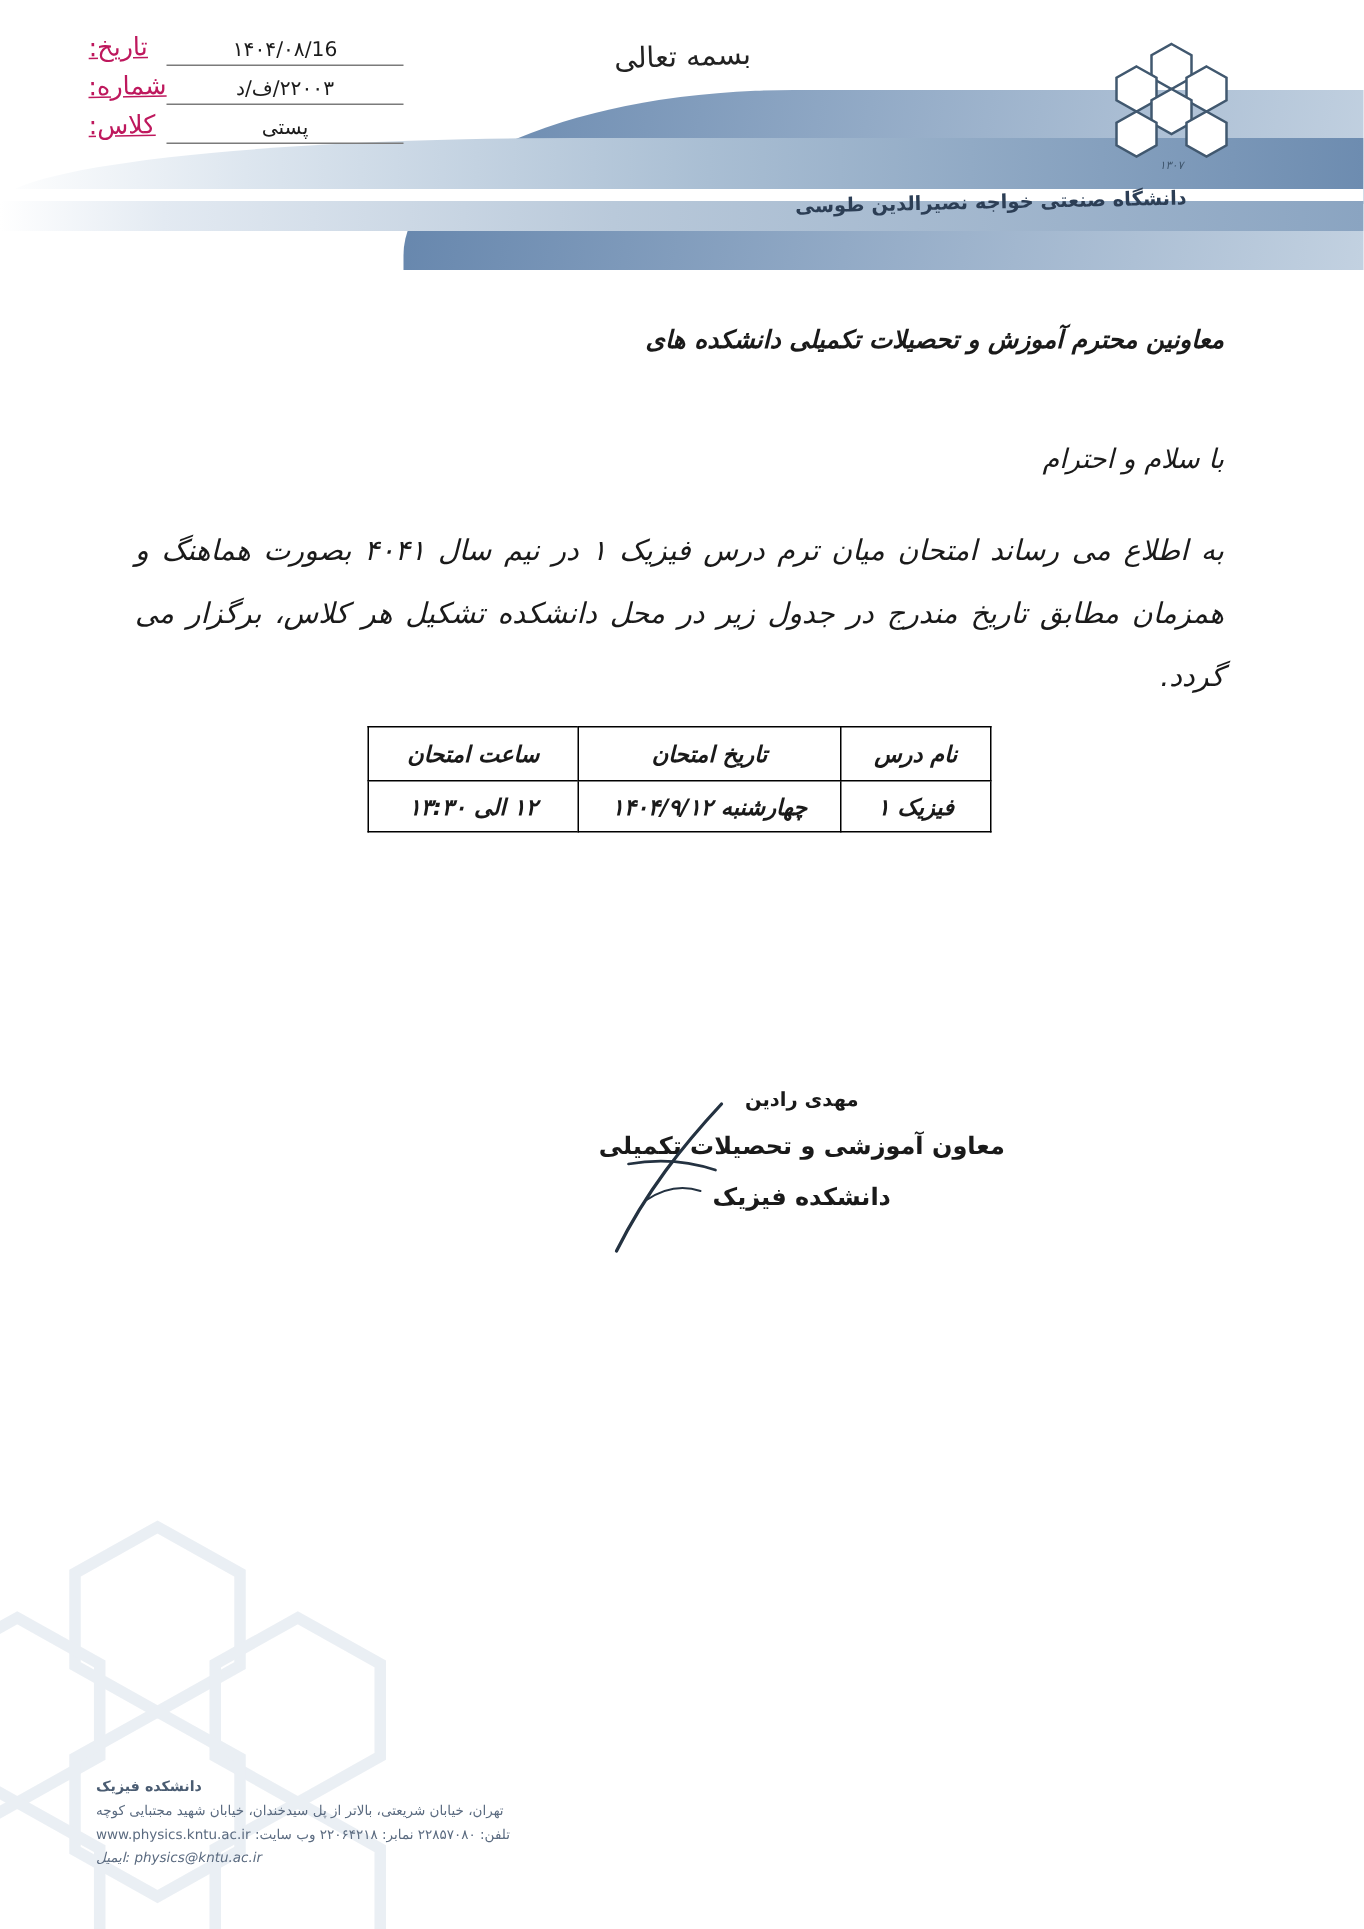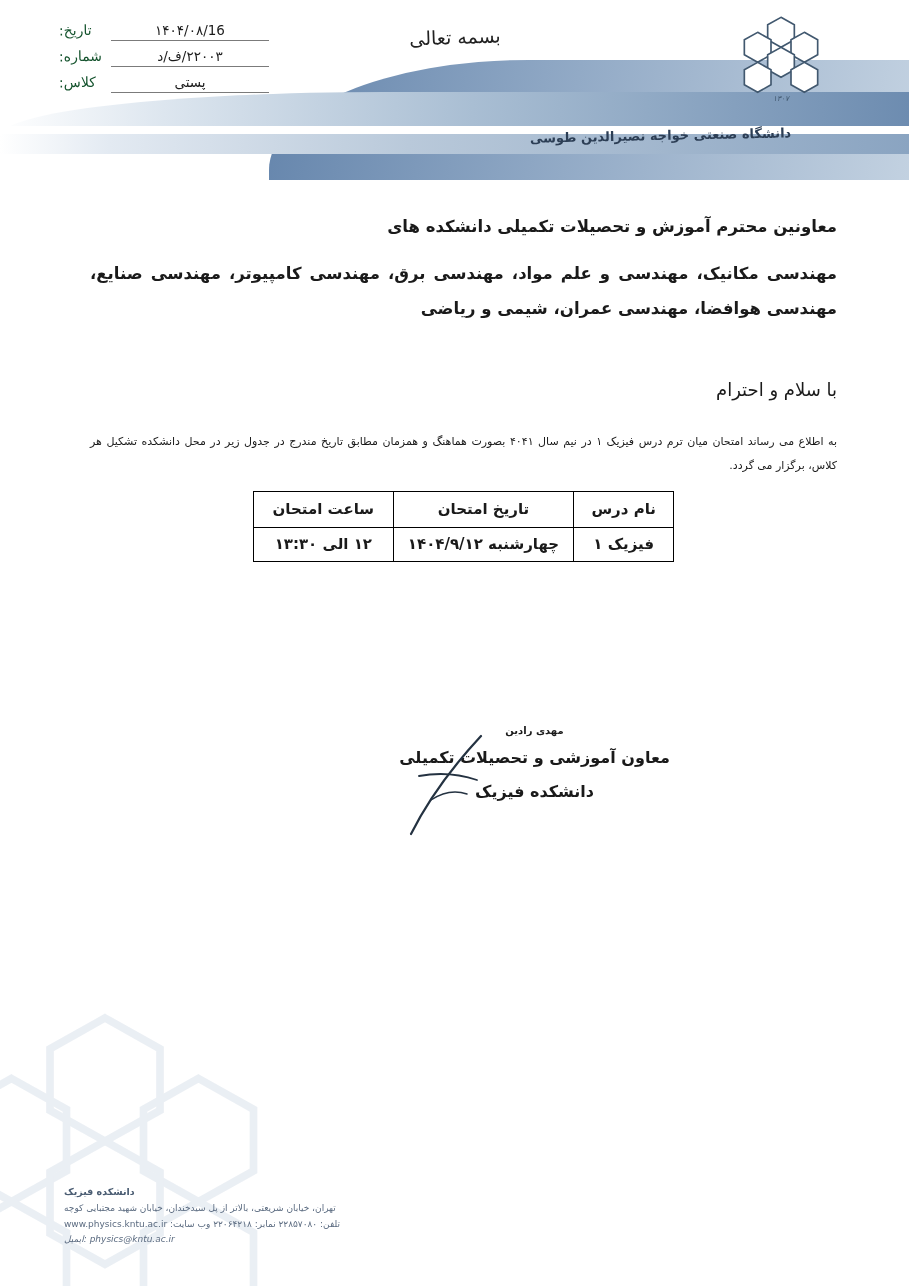--- a/index.html
+++ b/index.html
@@ -51,21 +51,21 @@
   }
   .lh-bottomline {
     position: absolute;
     right: 0; top: 134px;
     width: 909px; height: 20px;
     background: linear-gradient(90deg, #ffffff 0%, #e3eaf2 12%, #b9c9da 45%, #8aa4c1 100%);
   }
 
   .logo {
     position: absolute;
-    top: 14px;
+    top: 26px;
     right: 86px;
     width: 84px;
     height: 90px;
     font-style: italic;
   }
   .uni-name {
     position: absolute;
     top: 128px;
     right: 118px;
     font-size: 13px;
@@ -99,41 +99,43 @@
   .meta-row {
     display: flex;
     flex-direction: row;
     align-items: baseline;
     justify-content: flex-start;
     height: 26px;
   }
   .meta-label {
     width: 52px;
     text-align: left;
-    font-size: 14px;
-    color: #14532d;
+    font-size: 17px;
+    color: #be185d;
     transform: rotate(-1deg);
+    text-decoration: underline;
   }
   .meta-value {
     flex: 1;
     text-align: center;
     border-bottom: 1px solid #7b7b7b;
     padding-bottom: 2px;
     font-size: 13.5px;
     letter-spacing: .3px;
   }
 
   
   .content {
     position: absolute;
     top: 210px;
     right: 0;
     width: 909px;
-    padding: 0 72px 0 90px;
+    padding: 0 93px 0 90px;
     text-align: right;
+    font-style: italic;
   }
   .to-line {
     font-size: 16.5px;
     font-weight: bold;
     line-height: 2.0;
     margin-bottom: 14px;
   }
   .dept-list {
     font-size: 16.5px;
     font-weight: bold;
@@ -141,21 +143,21 @@
     text-align: justify;
     text-align-last: right;
     margin-bottom: 42px;
   }
   .greeting {
     font-size: 18px;
     margin: 46px 0 22px 0;
     line-height: 2;
   }
   .para {
-    font-size: 11px;
+    font-size: 19px;
     line-height: 2.2;
     text-align: justify;
     text-align-last: right;
     margin-bottom: 0;
   }
 
   
   .table-wrap {
     display: flex;
     justify-content: center;
@@ -182,21 +184,21 @@
   
   .signature {
     position: absolute;
     top: 720px;
     right: 0;
     width: 909px;
     text-align: center;
     padding-left: 160px;
   }
   .sig-name {
-    font-size: 10px;
+    font-size: 13px;
     font-weight: bold;
     line-height: 2.1;
   }
   .sig-title {
     font-size: 16px;
     font-weight: bold;
     line-height: 2.1;
   }
   .sig-unit {
     font-size: 16px;
@@ -283,21 +285,20 @@
     </div>
     <div class="meta-row">
       <div class="meta-value">پستی</div>
       <div class="meta-label">کلاس:</div>
     </div>
   </div>
 </div>
 
 <div class="content">
   <div class="to-line">معاونین محترم آموزش و تحصیلات تکمیلی دانشکده های</div>
-  <div class="dept-list">مهندسی مکانیک، مهندسی و علم مواد، مهندسی برق، مهندسی کامپیوتر، مهندسی صنایع، مهندسی هوافضا، مهندسی عمران، شیمی و ریاضی</div>
   <div class="greeting">با سلام و احترام</div>
   <div class="para">به اطلاع می رساند امتحان میان ترم درس فیزیک ۱ در نیم سال ۴۰۴۱ بصورت هماهنگ و همزمان مطابق تاریخ مندرج در جدول زیر در محل دانشکده تشکیل هر کلاس، برگزار می گردد.</div>
 
   <div class="table-wrap">
     <table class="exam">
       <thead>
         <tr>
           <th class="col-course">نام درس</th>
           <th class="col-date">تاریخ امتحان</th>
           <th class="col-time">ساعت امتحان</th>

